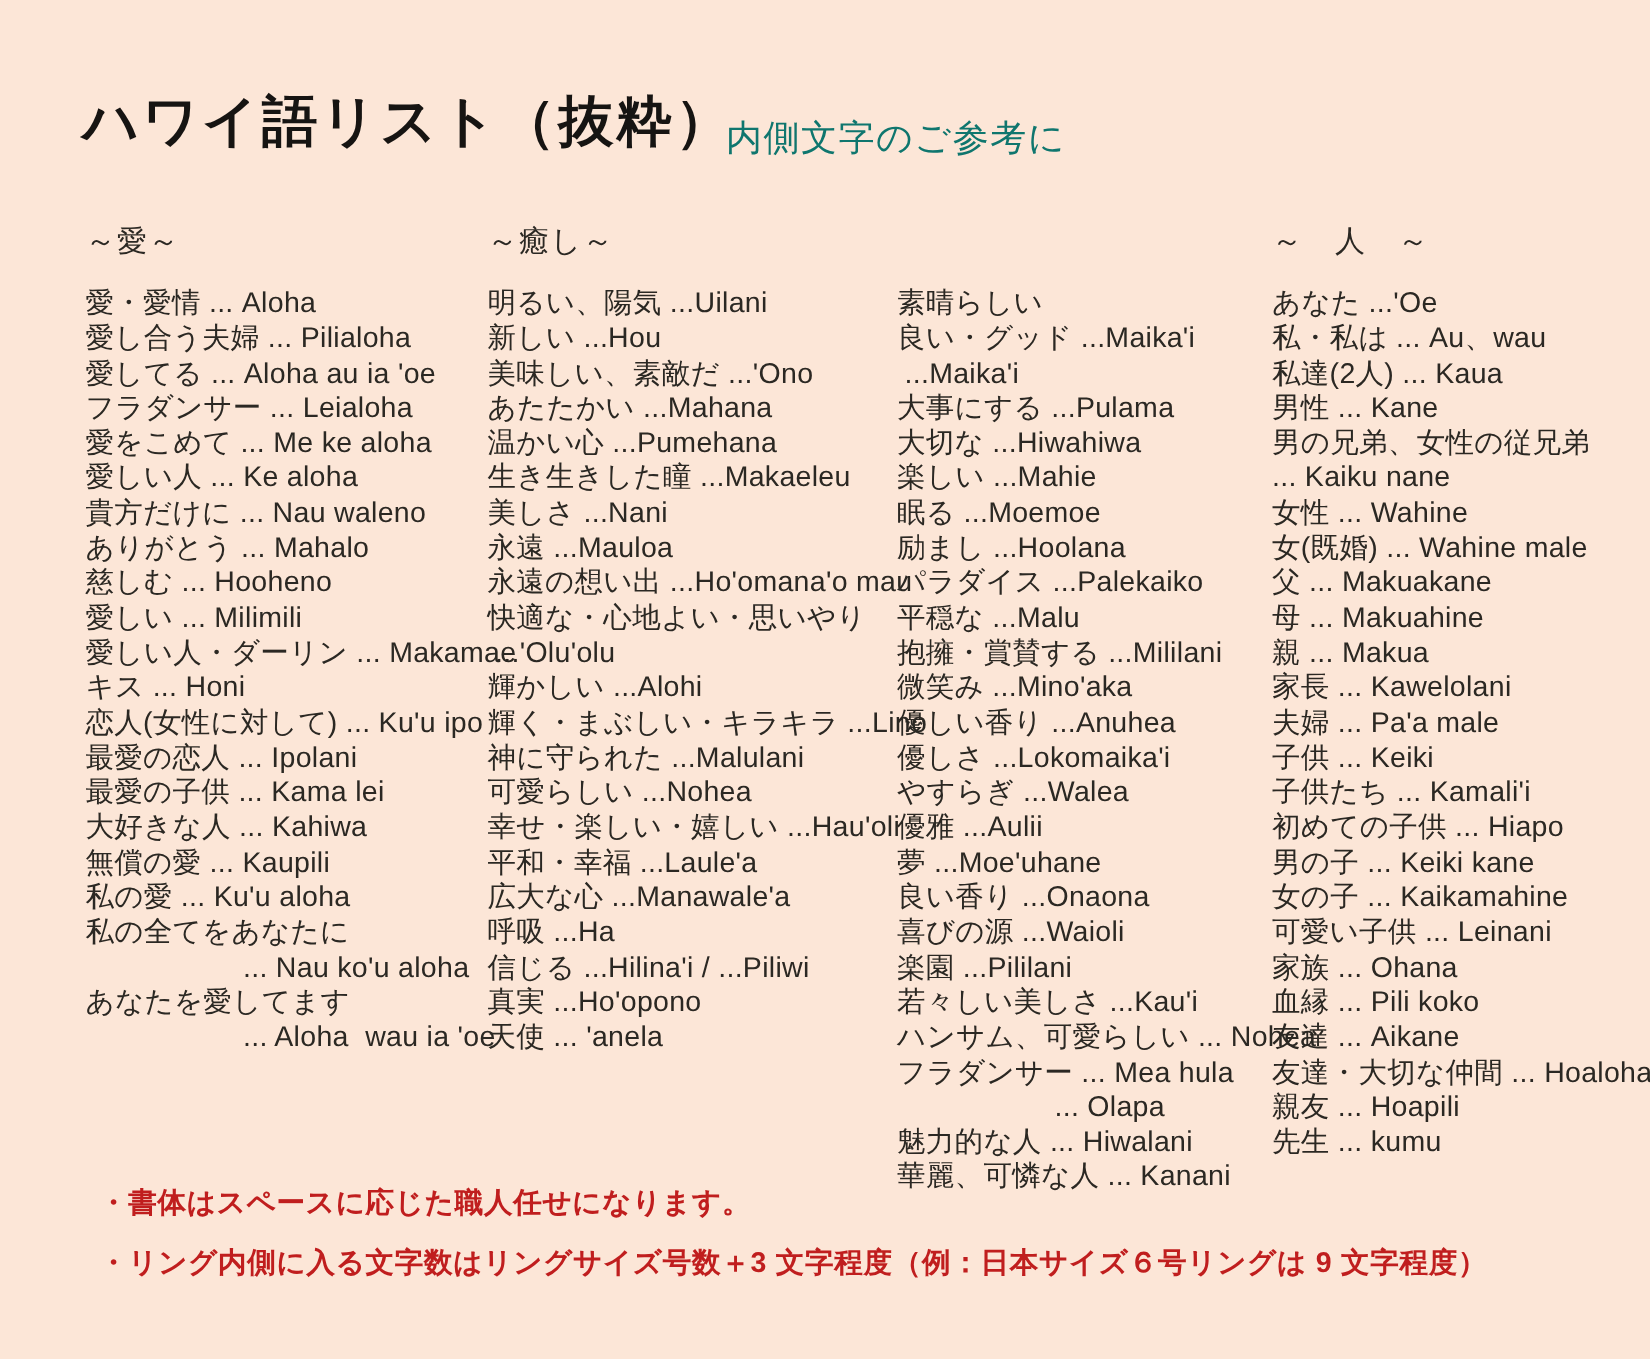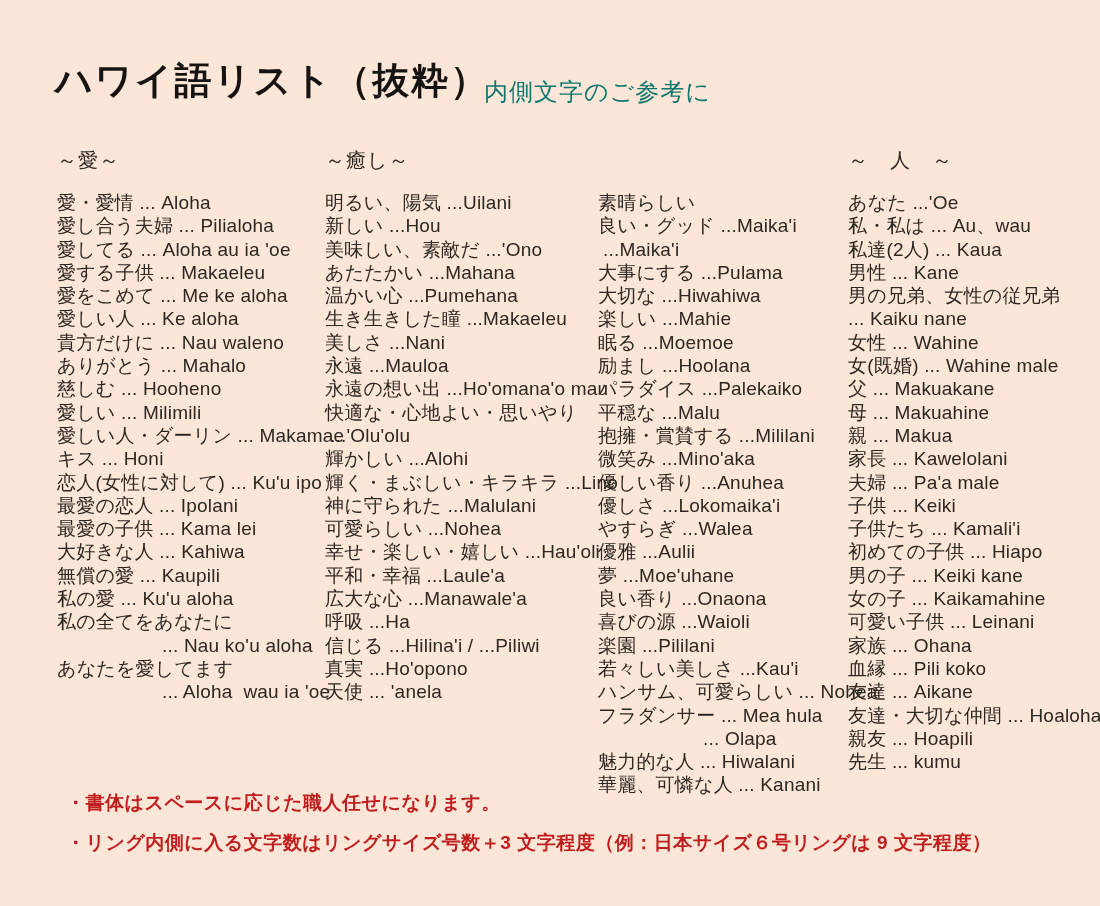--- a/index.html
+++ b/index.html
@@ -71,21 +71,21 @@
 
   <div class="title">ハワイ語リスト（抜粋）</div>
   <div class="subtitle">内側文字のご参考に</div>
 
   <div class="col col-love">
     <div class="col-header">～愛～</div>
     <div>
         <div class="line">愛・愛情 ... Aloha</div>
         <div class="line">愛し合う夫婦 ... Pilialoha</div>
         <div class="line">愛してる ... Aloha au ia 'oe</div>
-        <div class="line">愛する子供 ... Makaeleu</div>
+        <div class="line">フラダンサー ... Leialoha</div>
         <div class="line">愛をこめて ... Me ke aloha</div>
         <div class="line">愛しい人 ... Ke aloha</div>
         <div class="line">貴方だけに ... Nau waleno</div>
         <div class="line">ありがとう ... Mahalo</div>
         <div class="line">慈しむ ... Hooheno</div>
         <div class="line">愛しい ... Milimili</div>
         <div class="line">愛しい人・ダーリン ... Makamae</div>
         <div class="line">キス ... Honi</div>
         <div class="line">恋人(女性に対して) ... Ku'u ipo</div>
         <div class="line">最愛の恋人 ... Ipolani</div>

